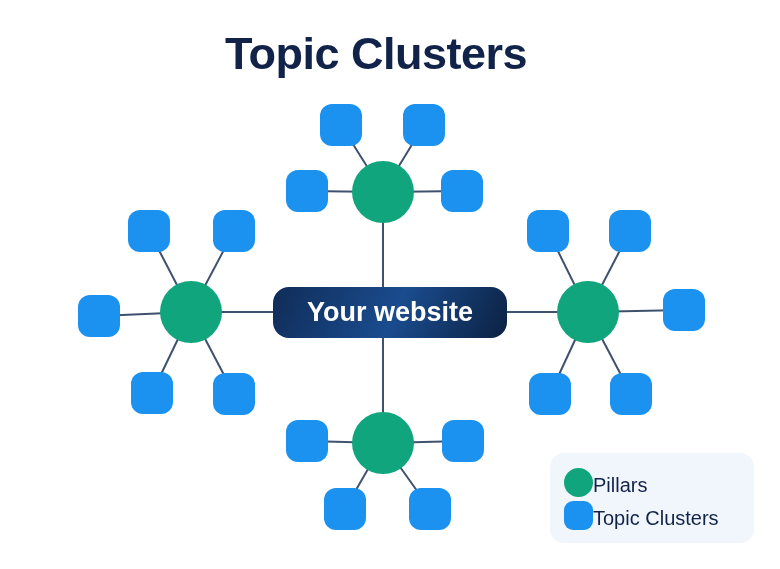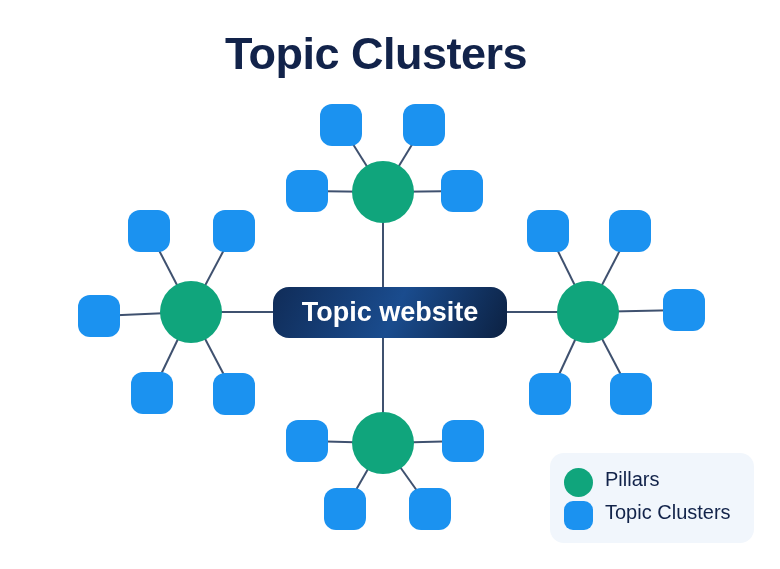--- a/index.html
+++ b/index.html
@@ -46,22 +46,21 @@
   .legend{
     position:absolute;
     left:550px;top:453px;
     width:204px;height:90px;
     border-radius:14px;
     background:var(--legend-bg);
     padding:15px 14px 13px 14px;
     display:flex;flex-direction:column;justify-content:space-between;
   }
   .legend-row{
-    display:flex;align-items:flex-start;
-    gap:12px;
+    display:flex;align-items:flex-end;
   }
   .swatch{
     display:inline-block;
     flex:0 0 auto;
   }
   .swatch-circle{
     width:29px;height:29px;
     border-radius:50%;
   }
   .swatch-square{
@@ -121,21 +120,21 @@
     <rect x="663" y="289" width="42" height="42" rx="12" fill="#1b92f0"></rect>
     <rect x="529" y="373" width="42" height="42" rx="12" fill="#1b92f0"></rect>
     <rect x="610" y="373" width="42" height="42" rx="12" fill="#1b92f0"></rect>
     <circle cx="383" cy="192" r="31" fill="#10a57c"></circle>
     <circle cx="383" cy="443" r="31" fill="#10a57c"></circle>
     <circle cx="191" cy="312" r="31" fill="#10a57c"></circle>
     <circle cx="588" cy="312" r="31" fill="#10a57c"></circle>
   </svg>
 
 <div class="website-badge">
-  <span>Topic website</span>
+  <span>Your website</span>
 </div>
 
 <div class="legend">
   <div class="legend-row">
     <span class="swatch swatch-circle" style="background-color: rgb(16, 165, 124);"></span>
     <span class="legend-label">Pillars</span>
   </div>
   <div class="legend-row">
     <span class="swatch swatch-square" style="background-color: rgb(27, 146, 240);"></span>
     <span class="legend-label">Topic Clusters</span>

